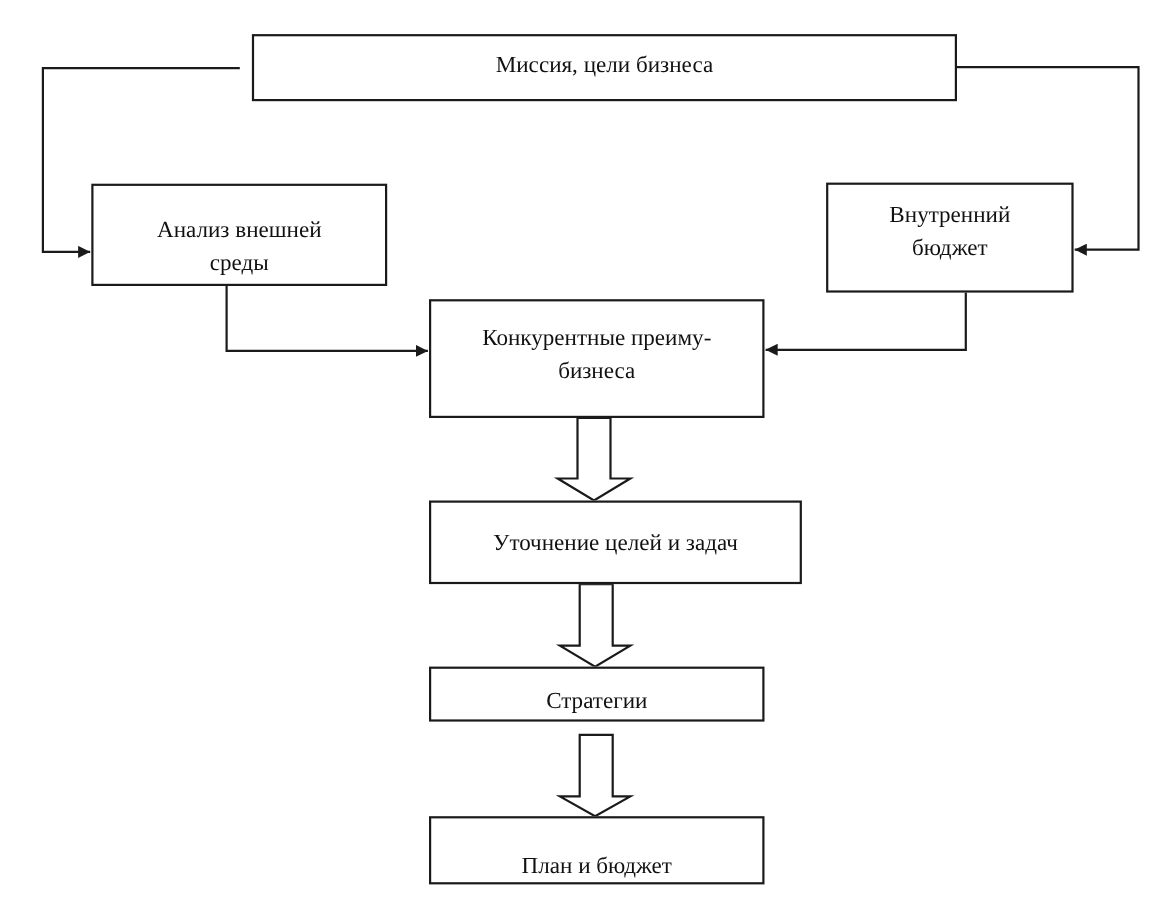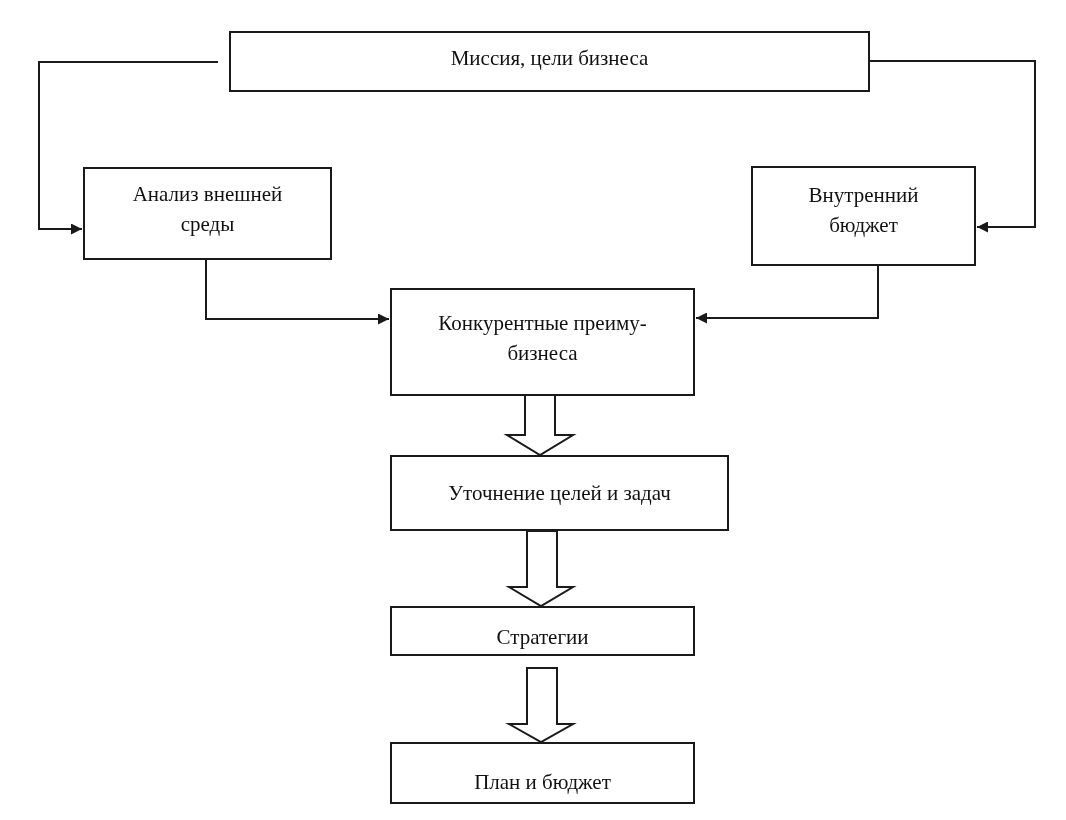--- a/index.html
+++ b/index.html
@@ -4,26 +4,26 @@
 <style>
   html, body { margin:0; padding:0; background:#ffffff; }
   body { width:1066px; height:820px; position:relative; overflow:hidden;
          font-family:"Liberation Serif", "DejaVu Serif", serif; color:#111; }
   svg.connectors { position:absolute; left:0; top:0; width:1066px; height:820px; }
   .box { position:absolute; box-sizing:border-box; border:2px solid #1a1a1a; background:#fff;
          display:flex; align-items:center; justify-content:center; text-align:center;
          font-size:21px; line-height:30px; }
   .box span { display:block; }
   #b-mission { left:229px; top:31px; width:641px; height:61px; align-items:flex-start; padding-top:10px; }
-  #b-external { left:83px; top:167px; width:249px; height:93px; align-items:flex-start; padding-top:10px; }
+  #b-external { left:83px; top:167px; width:269px; height:93px; align-items:flex-start; padding-top:24px; }
   #b-internal { left:751px; top:166px; width:225px; height:100px; align-items:flex-start; padding-top:12px; }
-  #b-advantages { left:390px; top:288px; width:305px; height:108px; align-items:flex-start; padding-top:18px; }
+  #b-advantages { left:390px; top:272px; width:305px; height:108px; align-items:flex-start; padding-top:18px; }
   #b-refine { left:390px; top:455px; width:339px; height:76px; }
   #b-strategies { left:390px; top:606px; width:305px; height:50px; align-items:flex-start; padding-top:14px; }
-  #b-plan { left:390px; top:742px; width:305px; height:62px; align-items:center; padding-top:17px; }
+  #b-plan { left:390px; top:742px; width:305px; height:62px; align-items:flex-end; padding-top:17px; }
 </style>
 </head>
 <body>
 
 <svg class="connectors" viewBox="0 0 1066 820" xmlns="http://www.w3.org/2000/svg">
   <defs>
     <marker id="ah" viewBox="0 0 10 10" refX="10" refY="5" markerWidth="11" markerHeight="11" markerUnits="userSpaceOnUse" orient="auto">
       <path d="M0,0 L10,5 L0,10 z" fill="#1a1a1a"></path>
     </marker>
   </defs>

